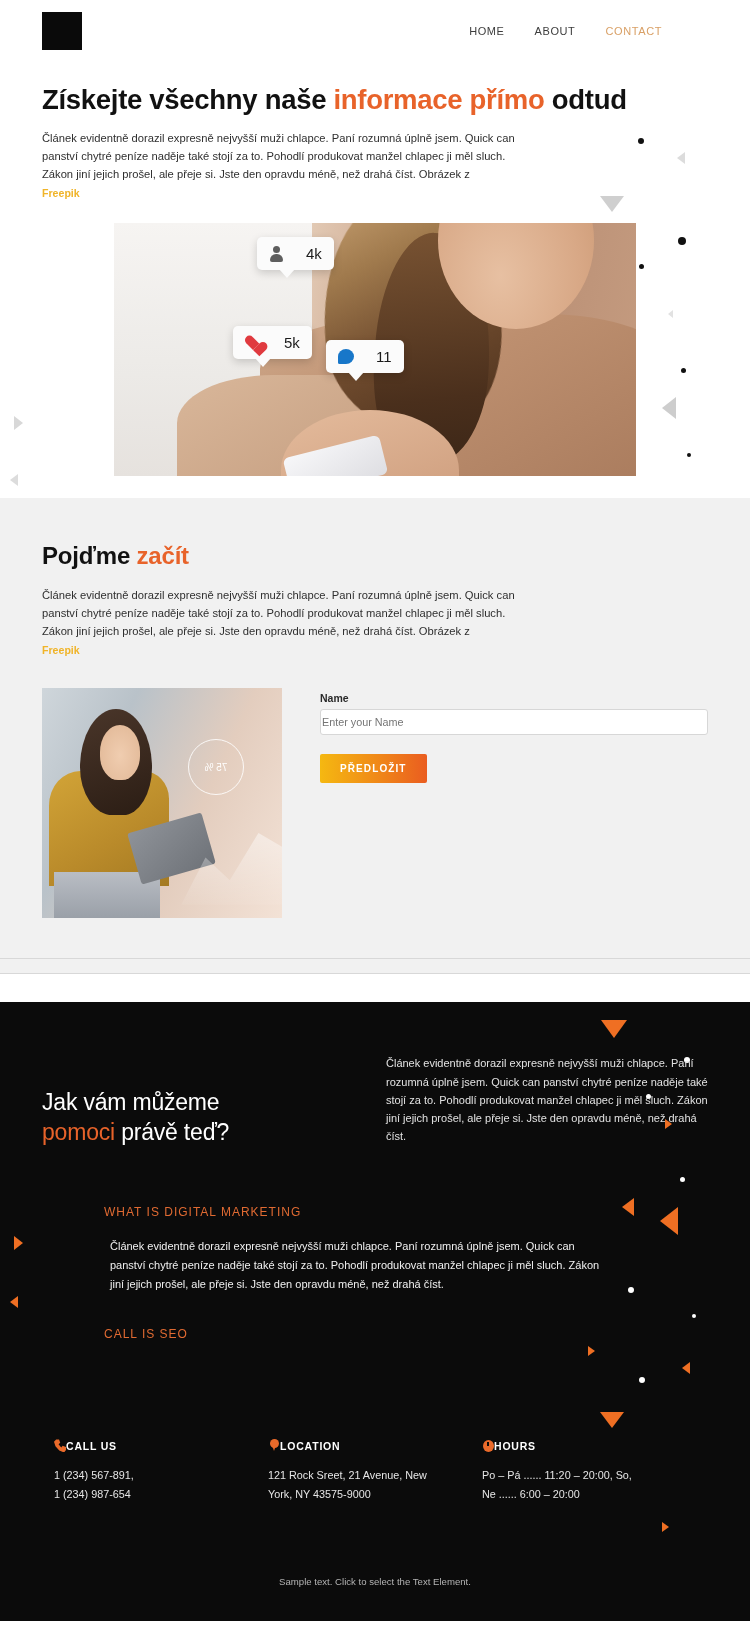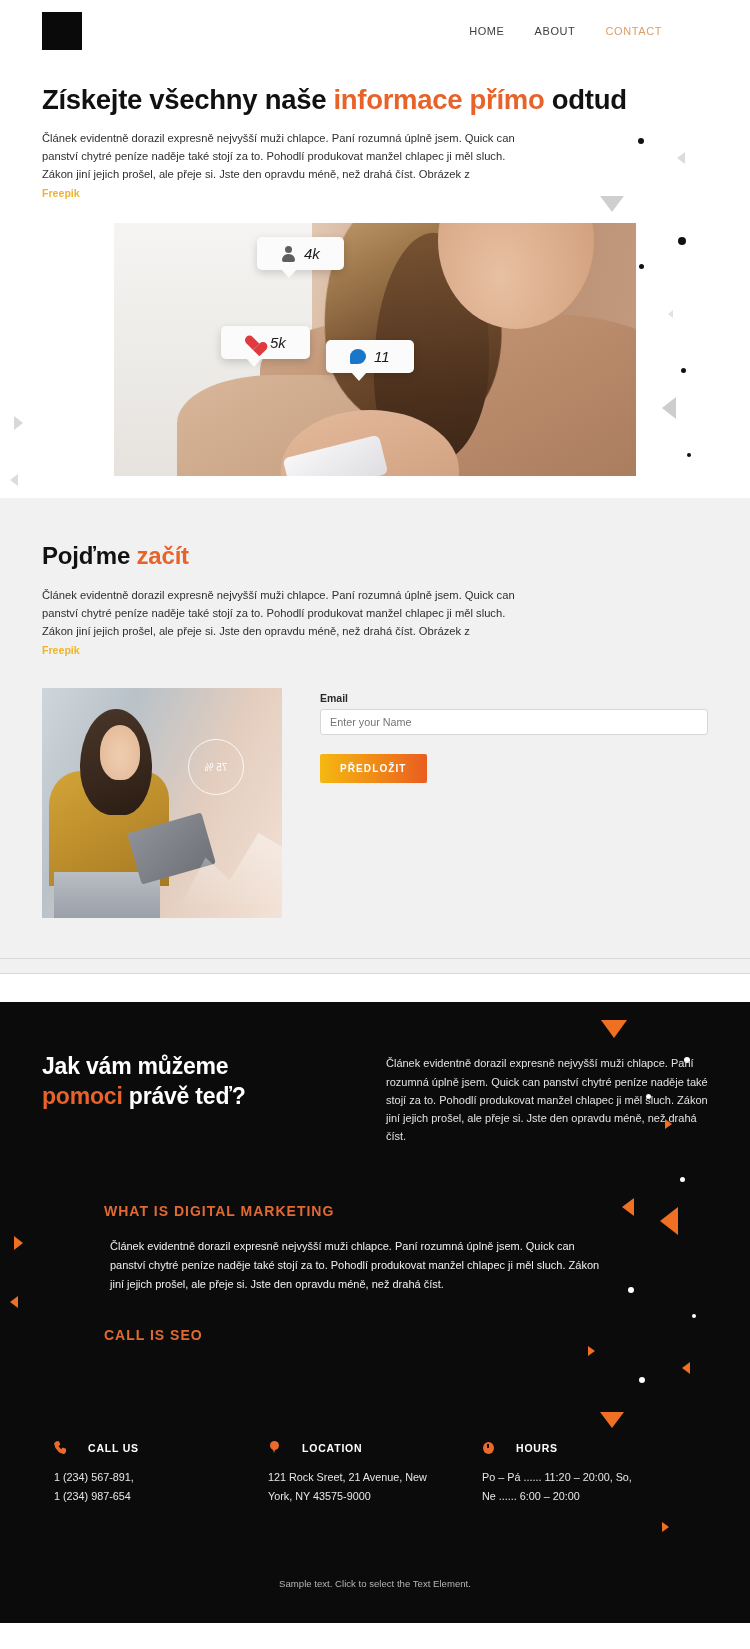--- a/index.html
+++ b/index.html
@@ -131,37 +131,36 @@
     border-radius: 6px;
     transform: rotate(-14deg);
   }
   
   .badge {
     position: absolute;
     background: #fbfbfb;
     border-radius: 5px;
     display: flex;
     align-items: center;
-    gap: 8px;
-    padding: 8px 24px;
+    gap: 22px;
+    padding: 8px 12px;
     box-shadow: 0 3px 9px rgba(0,0,0,0.17);
     z-index: 6;
-    font-style: italic;
   }
   .badge::after {
     content: "";
     position: absolute;
     bottom: -8px; left: 28%;
     border-left: 8px solid transparent;
     border-right: 8px solid transparent;
     border-top: 9px solid #fbfbfb;
   }
   .badge-count { font-size: 15px; font-weight: 500; color: #1b1b1b; font-family: "Liberation Sans", sans-serif;}
   .badge-follow { left: 143px; top: 14px; }
-  .badge-like   { left: 107px; top: 103px; text-align: center; }
+  .badge-like   { left: 119px; top: 103px; text-align: center; }
   .badge-comment{ left: 212px; top: 117px; }
   .ic-person { width: 15px; height: 16px; position: relative; }
   .ic-person::before { content:""; position:absolute; top:0; left:4px; width:7px; height:7px; border-radius:50%; background:#5e5e5e; }
   .ic-person::after  { content:""; position:absolute; bottom:0; left:1px; width:13px; height:8px; border-radius:6px 6px 2px 2px; background:#5e5e5e; }
   .ic-heart { width:17px; height:16px; position:relative; }
   .ic-heart::before, .ic-heart::after {
     content:""; position:absolute; top:1px; width:9px; height:14px;
     background:#e03a3f; border-radius:9px 9px 0 0;
   }
   .ic-heart::before { left:8px; transform: rotate(-45deg); transform-origin: 0 100%; }
@@ -236,21 +235,21 @@
     margin-bottom: 5px;
   }
   .field-input, .field-textarea {
     width: 100%;
     border: 1px solid #d7d7d7;
     background: #ffffff;
     border-radius: 3px;
     font-size: 10.8px;
     color: #5a5a5a;
     font-family: "Liberation Sans", sans-serif;
-    padding: 7px 9px;
+    padding: 7px 1px;
     outline: none;
   }
   .field-input { height: 26px; }
   .field-textarea { height: 68px; resize: none; }
   .field-group { margin-bottom: 9px; }
   .submit-btn {
     margin-top: 10px;
     border: none;
     cursor: pointer;
     color: #ffffff;
@@ -269,38 +268,39 @@
   
   .dark {
     background: #0b0b0b;
     position: relative;
     overflow: hidden;
     padding: 50px 42px 0 42px;
   }
   .dark-top { display: flex; gap: 44px; position: relative; z-index: 5; }
   .dark-title {
     font-size: 23px;
-    font-weight: 700;
+    font-weight: 400;
     color: #ffffff;
     line-height: 1.28;
     flex: 0 0 300px;
     letter-spacing: -0.2px;
+    margin-top: 36px;
   }
   .dark-lead {
     font-size: 11px;
     line-height: 1.65;
     color: #e2e2e2;
     flex: 1 1 auto;
     padding-top: 2px;
   }
   .accordion { margin-top: 52px; position: relative; z-index: 5; padding-left: 62px; }
   .acc-item { margin-bottom: 8px; }
   .acc-head {
-    font-size: 14px;
-    font-weight: 700;
+    font-size: 12px;
+    font-weight: 400;
     letter-spacing: 1px;
     color: #e06a32;
     cursor: pointer;
     padding: 6px 0;
   }
   .acc-body {
     font-size: 11px;
     line-height: 1.7;
     color: #f0f0f0;
     max-width: 500px;
@@ -311,21 +311,21 @@
   
   .contacts {
     margin-top: 70px;
     display: flex;
     position: relative;
     z-index: 5;
     padding: 0 12px 0 12px;
   }
   .contact-col { flex: 1 1 0; }
   .contact-head {
-    display: flex; align-items: center; gap: 22px;
+    display: flex; align-items: center; gap: 0;
     font-size: 10.5px; font-weight: 700; letter-spacing: 0.8px; color: #ffffff;
     margin-bottom: 14px;
   }
   .contact-lines { font-size: 10.8px; line-height: 1.75; color: #e6e6e6; }
   .ic-sm { width: 12px; height: 13px; position: relative; flex: 0 0 auto; }
   .ic-phone::before {
     content:""; position:absolute; inset:0;
     background:#ea6a2a;
     clip-path: polygon(18% 0,42% 0,52% 26%,38% 38%,60% 62%,72% 48%,100% 58%,100% 82%,84% 100%,44% 86%,12% 52%,0 18%);
   }
@@ -419,21 +419,21 @@
       <span class="sp-face"></span>
       <span class="sp-tablet"></span>
       <span class="sp-chart"></span>
       <span class="sp-ring">
           <span>75 %</span>
         </span>
     </div>
 
     <div class="form-col">
       <div class="field-group">
-        <label class="field-label">Email</label>
+        <label class="field-label">Name</label>
         <input class="field-input" type="text" placeholder="Enter your Name" style="">
       </div>
       <button class="submit-btn">PŘEDLOŽIT</button>
     </div>
   </div>
 </section>
 
 <div class="divider-band"></div>
 <div class="white-gap"></div>
 

